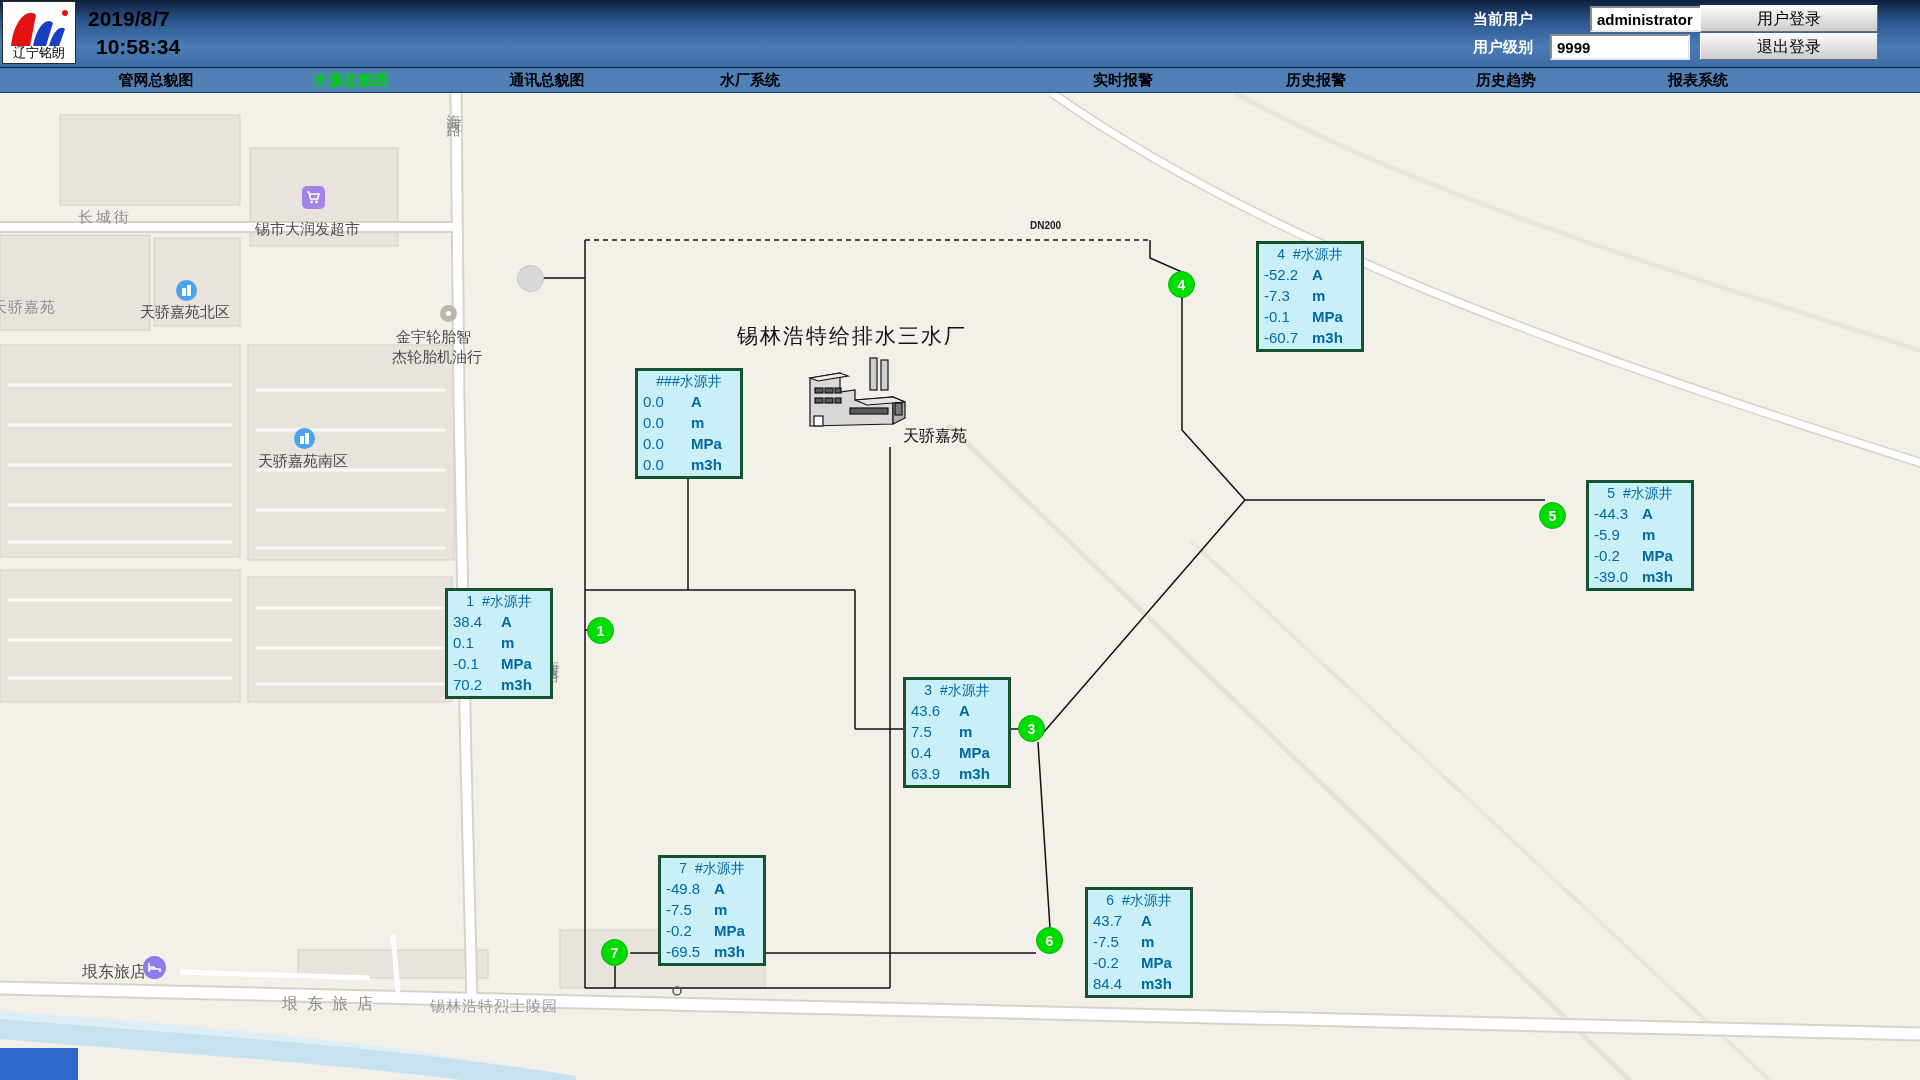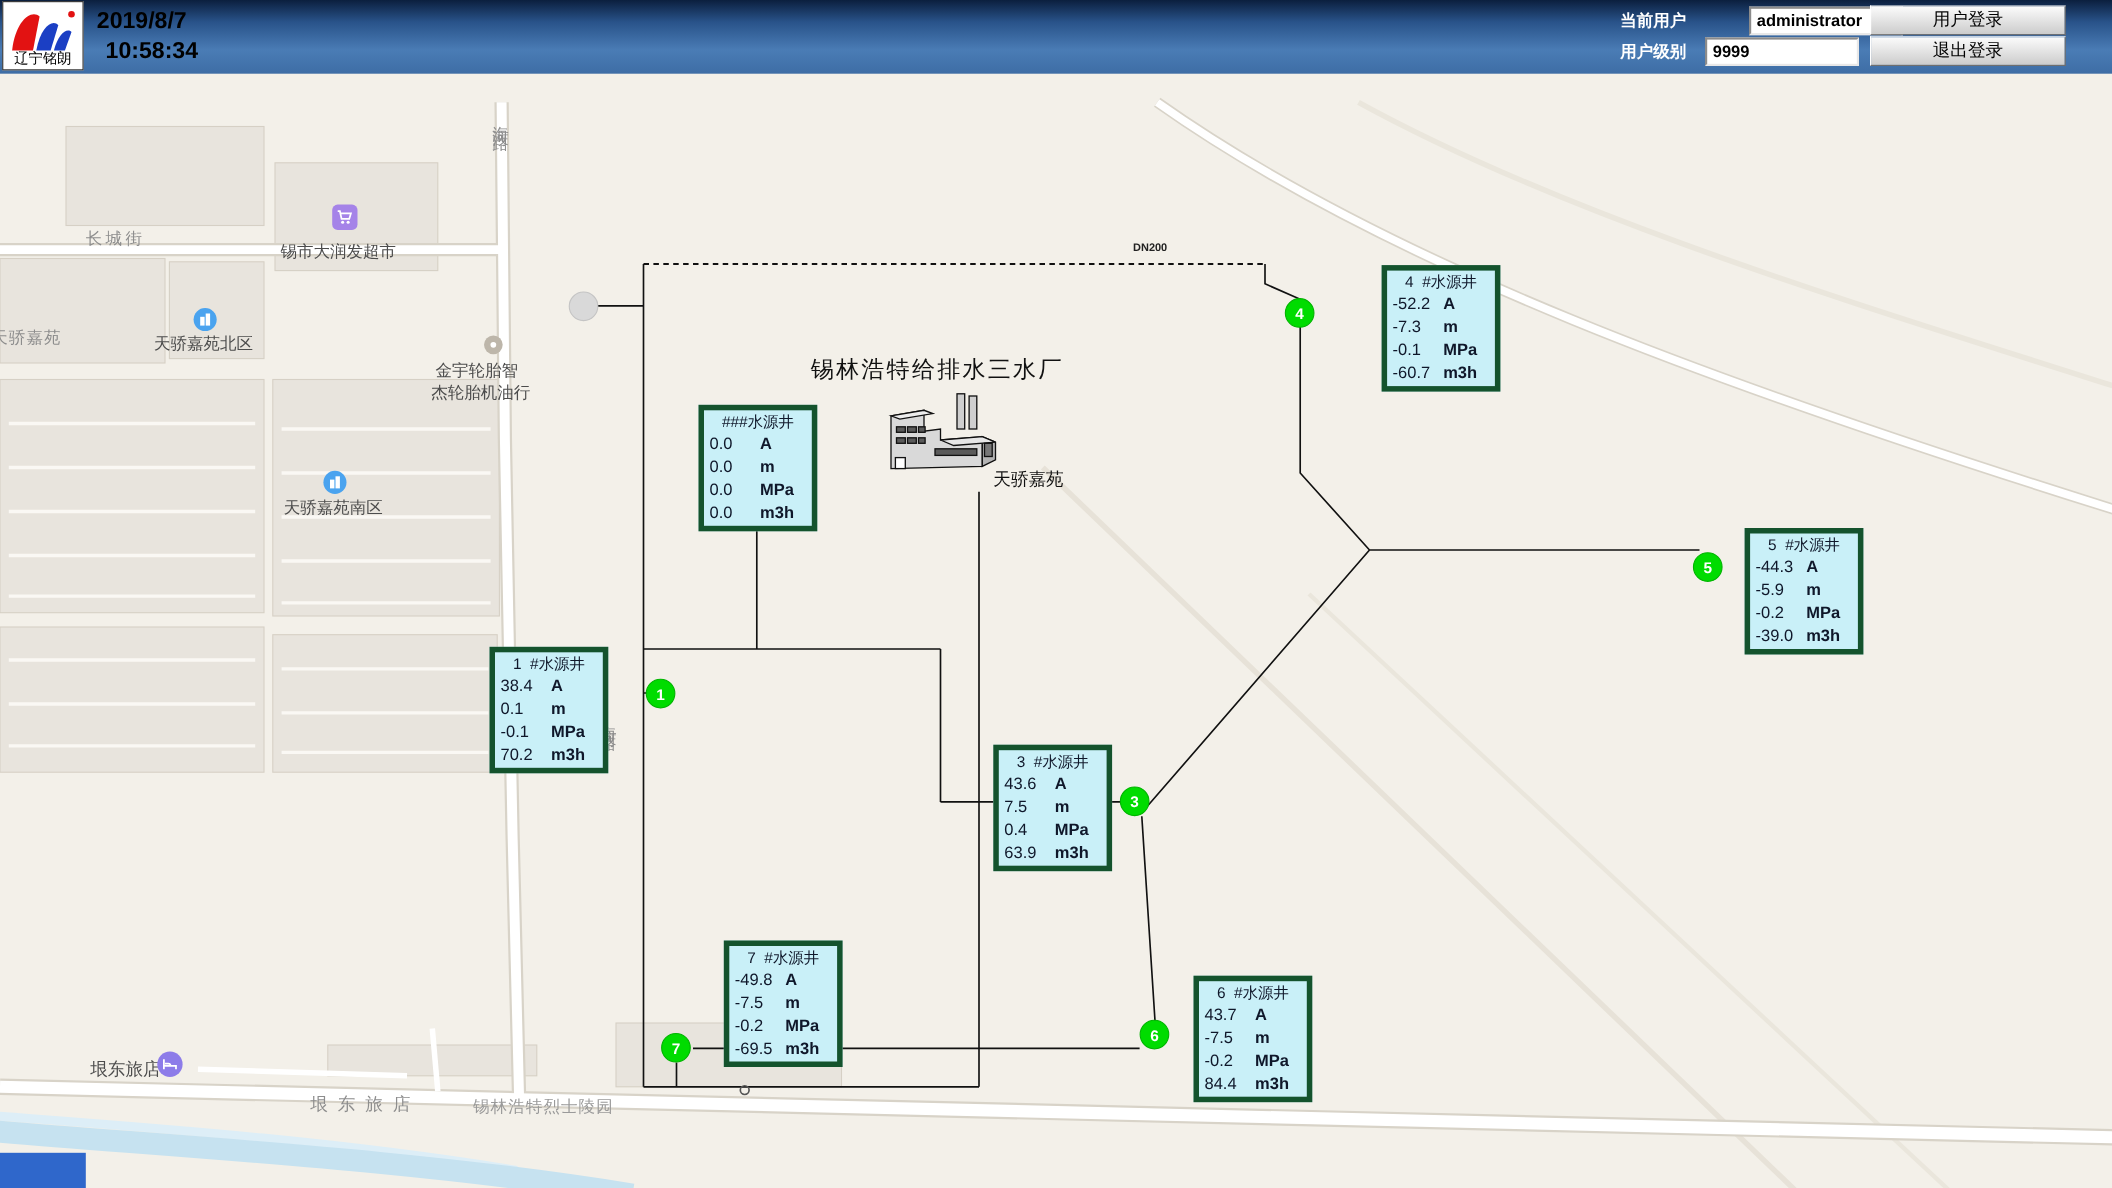--- a/index.html
+++ b/index.html
@@ -42,22 +42,22 @@
   .dn200{position:absolute;left:1030px;top:220px;font-size:10px;font-weight:bold;color:#222;letter-spacing:0;}
   .plant-title{position:absolute;left:737px;top:322px;font-size:21px;color:#111;letter-spacing:2px;white-space:nowrap;}
   .plant-sub{position:absolute;left:903px;top:426px;font-size:16px;color:#111;white-space:nowrap;}
 
   
   .poi{position:absolute;display:flex;align-items:center;justify-content:center;}
   .poi.round{border-radius:50%;}
   .poi.sq{border-radius:5px;}
 
   
-  .wbox{position:absolute;width:108px;background:#c9f0f8;border:5px solid #14532d;
-        color:#0f172a;z-index:5;}
+  .wbox{position:absolute;width:108px;background:#c9f0f8;border:3px solid #14532d;
+        color:#0369a1;z-index:5;}
   .wtitle{height:21px;line-height:21px;text-align:center;font-size:14px;white-space:pre;}
   .wrow{display:flex;height:21px;line-height:20px;font-size:15px;}
   .wval{width:52%;padding-left:5px;}
   .wunit{font-weight:bold;}
 
   
   .marker{position:absolute;width:27px;height:27px;border-radius:50%;z-index:6;
           text-align:center;line-height:27px;font-size:14px;font-weight:bold;color:#fff;cursor:pointer;}
   .marker.green{background:#00dc00;border:1px solid #00b400;}
   .marker.grey{background:#d9d9d9;border:1px solid #c4c4c4;}
@@ -371,14 +371,24 @@
 
     <div class="hlabel" style="left:1473px;top:10px;">当前用户</div>
     <input class="fld" style="left: 1550px; top: 6px; margin-left: 40px;" readonly="" value="administrator">
     <div class="btn" style="left:1700px;top:5px;">用户登录</div>
 
     <div class="hlabel" style="left:1473px;top:38px;">用户级别</div>
     <input class="fld" style="left: 1550px; top: 34px;" readonly="" value="9999">
     <div class="btn" style="left:1700px;top:33px;">退出登录</div>
   </div>
 
+  <div class="nav">
+    <div class="nav-item" style="left:156px;">管网总貌图</div>
+    <div class="nav-item active" style="left:351px;">水源总貌图</div>
+    <div class="nav-item" style="left:547px;">通讯总貌图</div>
+    <div class="nav-item" style="left:750px;">水厂系统</div>
+    <div class="nav-item" style="left:1123px;">实时报警</div>
+    <div class="nav-item" style="left:1316px;">历史报警</div>
+    <div class="nav-item" style="left:1506px;">历史趋势</div>
+    <div class="nav-item" style="left:1698px;">报表系统</div>
+  </div>
 
 </div>
 
 </body></html>

